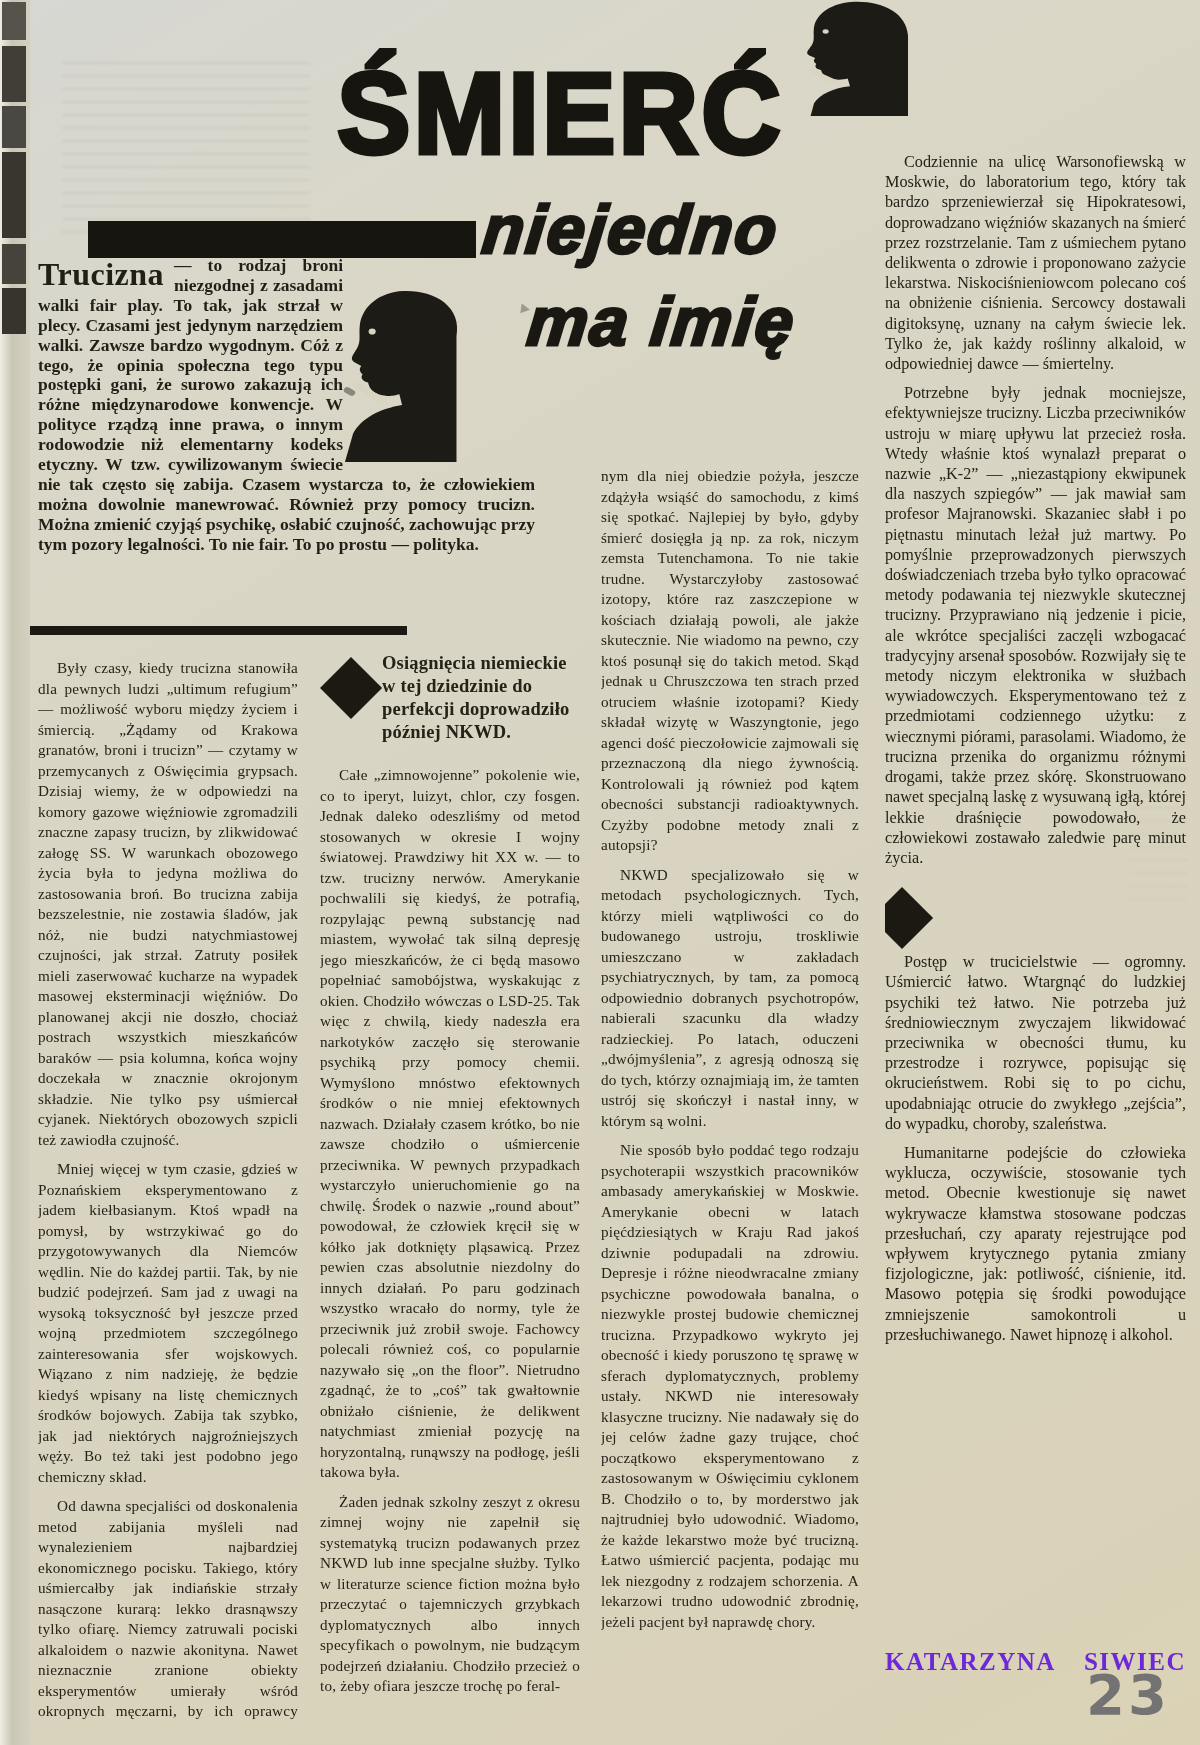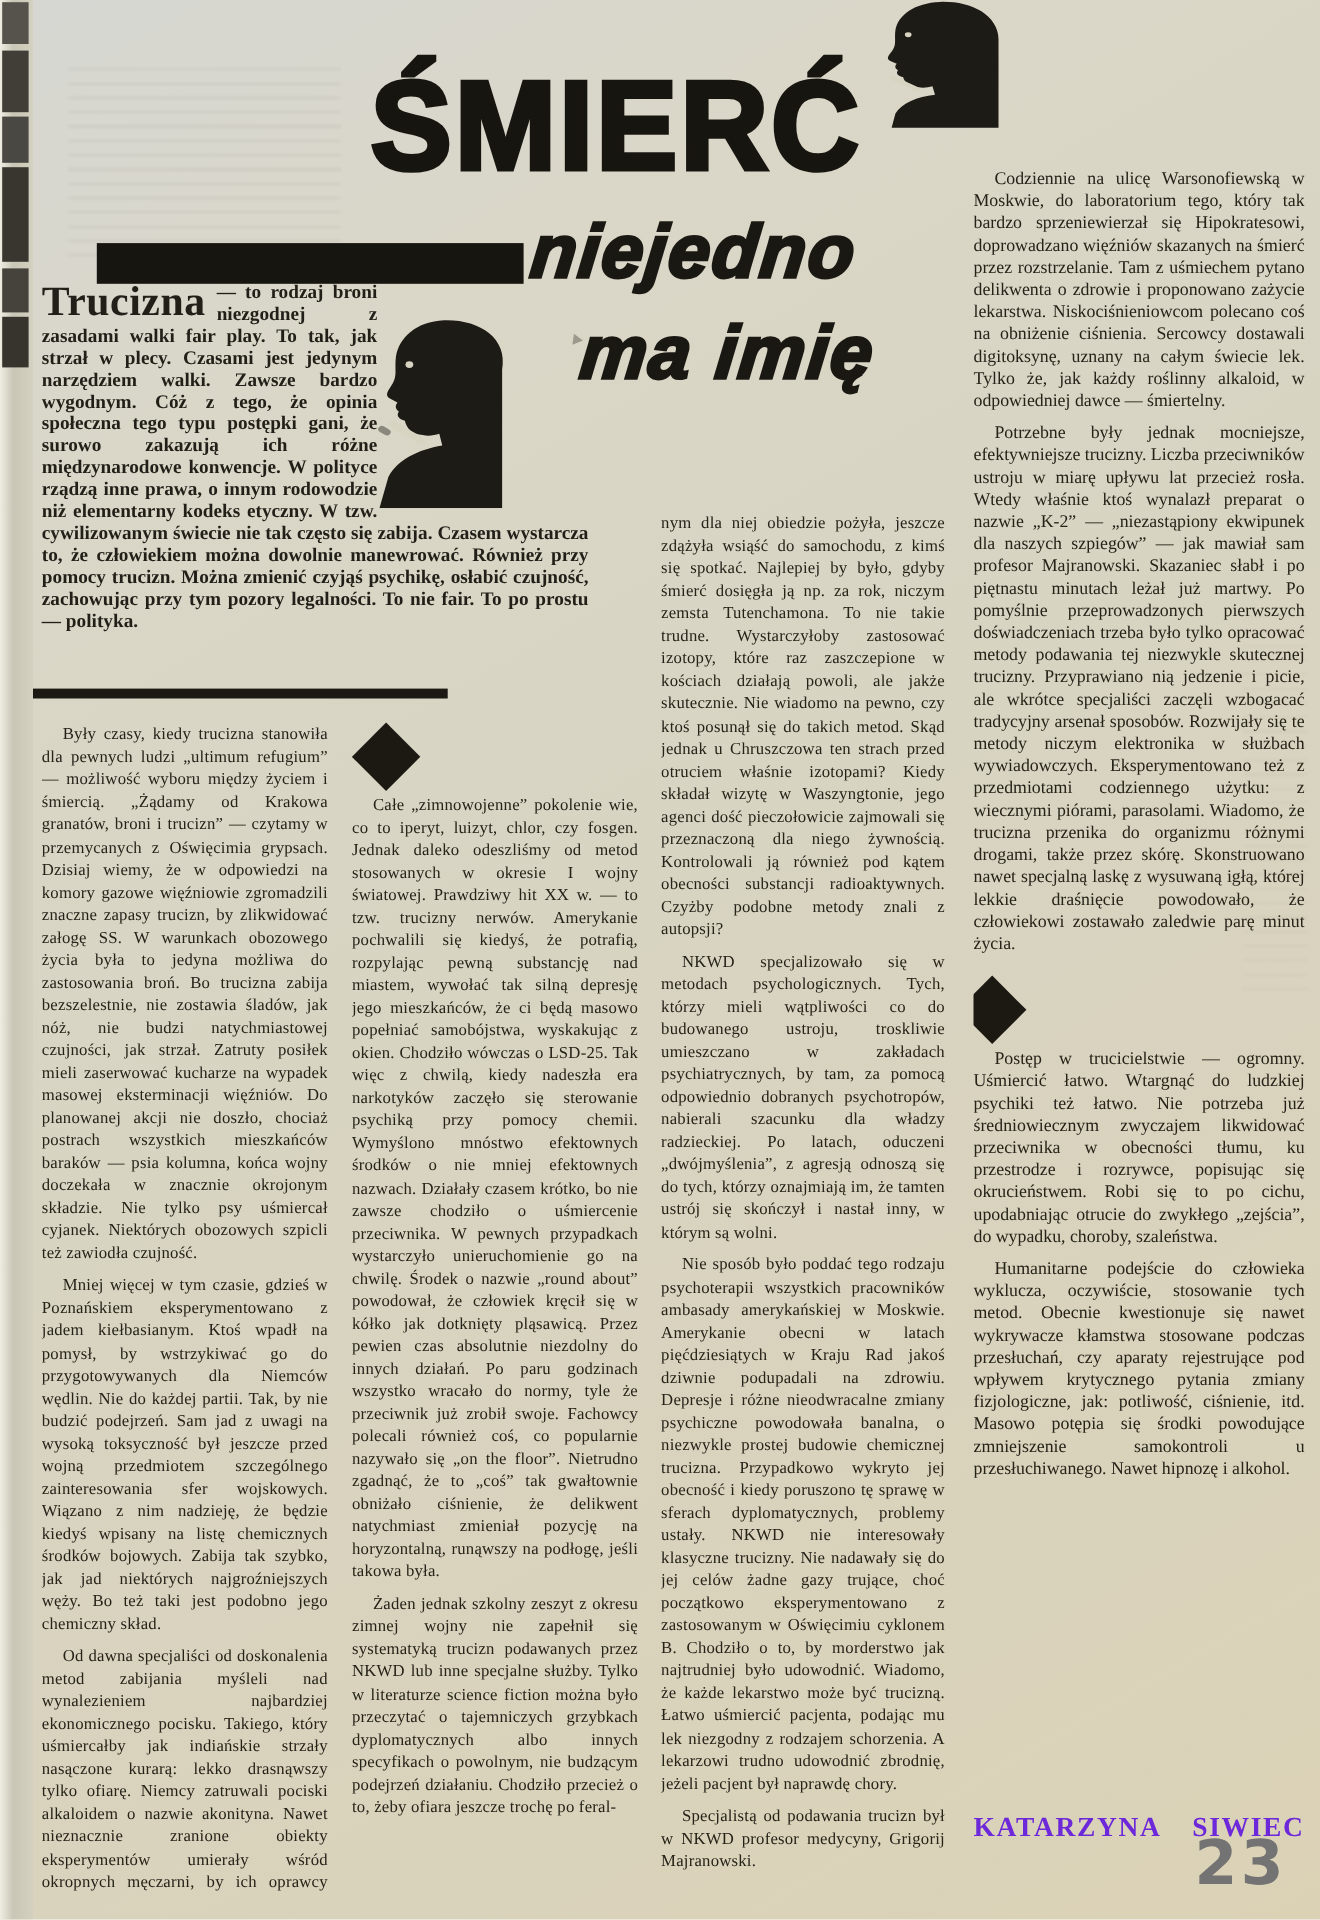--- a/index.html
+++ b/index.html
@@ -24,21 +24,21 @@
             letter-spacing:2px;transform:skewX(-6deg);white-space:nowrap;}
   .sub1{left:483px;top:190px;}
   .sub2{left:528px;top:282px;}
   .bar1{position:absolute;left:88px;top:221px;width:388px;height:37px;background:#17150f;}
   .bar2{position:absolute;left:30px;top:626px;width:377px;height:9px;background:#1b1913;}
   .sil{position:absolute;overflow:hidden;}
   .sil svg{display:block;width:100%;height:100%;}
   
   .intro{position:absolute;left:38px;top:256px;width:497px;font-weight:bold;
          font-size:17.5px;line-height:19.9px;text-align:justify;color:#221f18;}
-  .intro .lead{float:left;font-size:38px;line-height:30px;margin:3px 10px 4px 0;
+  .intro .lead{float:left;font-size:32px;line-height:30px;margin:3px 10px 4px 0;
                letter-spacing:.5px;}
   .intro .spacer{float:right;width:192px;height:200px;}
   .artifact{position:absolute;left:521px;top:304px;width:0;height:0;
             border-left:9px solid #8d8a7d;border-top:5px solid transparent;
             border-bottom:5px solid transparent;opacity:.8;transform:rotate(8deg);}
   
   .col{position:absolute;text-align:justify;color:#252218;overflow:hidden;}
   .col p{margin:0 0 9px 0;text-indent:19px;}
   .col p.noindent{text-indent:0;}
   .c123{font-size:15.2px;line-height:20.5px;letter-spacing:.2px;}
@@ -111,30 +111,30 @@
     <p>Były czasy, kiedy trucizna stanowiła dla pewnych ludzi „ultimum refugium” — możliwość wyboru między życiem i śmiercią. „Żądamy od Krakowa granatów, broni i trucizn” — czytamy w przemycanych z Oświęcimia grypsach. Dzisiaj wiemy, że w odpowiedzi na komory gazowe więźniowie zgromadzili znaczne zapasy trucizn, by zlikwidować załogę SS. W warunkach obozowego życia była to jedyna możliwa do zastosowania broń. Bo trucizna zabija bezszelestnie, nie zostawia śladów, jak nóż, nie budzi natychmiastowej czujności, jak strzał. Zatruty posiłek mieli zaserwować kucharze na wypadek masowej eksterminacji więźniów. Do planowanej akcji nie doszło, chociaż postrach wszystkich mieszkańców baraków — psia kolumna, końca wojny doczekała w znacznie okrojonym składzie. Nie tylko psy uśmiercał cyjanek. Niektórych obozowych szpicli też zawiodła czujność.</p>
     <p>Mniej więcej w tym czasie, gdzieś w Poznańskiem eksperymentowano z jadem kiełbasianym. Ktoś wpadł na pomysł, by wstrzykiwać go do przygotowywanych dla Niemców wędlin. Nie do każdej partii. Tak, by nie budzić podejrzeń. Sam jad z uwagi na wysoką toksyczność był jeszcze przed wojną przedmiotem szczególnego zainteresowania sfer wojskowych. Wiązano z nim nadzieję, że będzie kiedyś wpisany na listę chemicznych środków bojowych. Zabija tak szybko, jak jad niektórych najgroźniejszych węży. Bo też taki jest podobno jego chemiczny skład.</p>
     <p>Od dawna specjaliści od doskonalenia metod zabijania myśleli nad wynalezieniem najbardziej ekonomicznego pocisku. Takiego, który uśmiercałby jak indiańskie strzały nasączone kurarą: lekko drasnąwszy tylko ofiarę. Niemcy zatruwali pociski alkaloidem o nazwie akonityna. Nawet nieznacznie zranione obiekty eksperymentów umierały wśród okropnych męczarni, by ich oprawcy mogli ze stoperem i ołówkiem w ręku notować swe „naukowe” spostrzeżenia.</p>
   </div>
 
   <div class="col c123 col2">
     <div class="hblock">
       <span class="dwrap">
           <span class="diamond"></span>
         </span>
+      <p class="htext">Osiągnięcia niemieckie w tej dziedzinie do perfekcji doprowadziło później NKWD.</p>
     </div>
     <p>Całe „zimnowojenne” pokolenie wie, co to iperyt, luizyt, chlor, czy fosgen. Jednak daleko odeszliśmy od metod stosowanych w okresie I wojny światowej. Prawdziwy hit XX w. — to tzw. trucizny nerwów. Amerykanie pochwalili się kiedyś, że potrafią, rozpylając pewną substancję nad miastem, wywołać tak silną depresję jego mieszkańców, że ci będą masowo popełniać samobójstwa, wyskakując z okien. Chodziło wówczas o LSD-25. Tak więc z chwilą, kiedy nadeszła era narkotyków zaczęło się sterowanie psychiką przy pomocy chemii. Wymyślono mnóstwo efektownych środków o nie mniej efektownych nazwach. Działały czasem krótko, bo nie zawsze chodziło o uśmiercenie przeciwnika. W pewnych przypadkach wystarczyło unieruchomienie go na chwilę. Środek o nazwie „round about” powodował, że człowiek kręcił się w kółko jak dotknięty pląsawicą. Przez pewien czas absolutnie niezdolny do innych działań. Po paru godzinach wszystko wracało do normy, tyle że przeciwnik już zrobił swoje. Fachowcy polecali również coś, co popularnie nazywało się „on the floor”. Nietrudno zgadnąć, że to „coś” tak gwałtownie obniżało ciśnienie, że delikwent natychmiast zmieniał pozycję na horyzontalną, runąwszy na podłogę, jeśli takowa była.</p>
     <p>Żaden jednak szkolny zeszyt z okresu zimnej wojny nie zapełnił się systematyką trucizn podawanych przez NKWD lub inne specjalne służby. Tylko w literaturze science fiction można było przeczytać o tajemniczych grzybkach dyplomatycznych albo innych specyfikach o powolnym, nie budzącym podejrzeń działaniu. Chodziło przecież o to, żeby ofiara jeszcze trochę po feral-</p>
   </div>
 
   <div class="col c123 col3">
     <p class="noindent">nym dla niej obiedzie pożyła, jeszcze zdążyła wsiąść do samochodu, z kimś się spotkać. Najlepiej by było, gdyby śmierć dosięgła ją np. za rok, niczym zemsta Tutenchamona. To nie takie trudne. Wystarczyłoby zastosować izotopy, które raz zaszczepione w kościach działają powoli, ale jakże skutecznie. Nie wiadomo na pewno, czy ktoś posunął się do takich metod. Skąd jednak u Chruszczowa ten strach przed otruciem właśnie izotopami? Kiedy składał wizytę w Waszyngtonie, jego agenci dość pieczołowicie zajmowali się przeznaczoną dla niego żywnością. Kontrolowali ją również pod kątem obecności substancji radioaktywnych. Czyżby podobne metody znali z autopsji?</p>
     <p>NKWD specjalizowało się w metodach psychologicznych. Tych, którzy mieli wątpliwości co do budowanego ustroju, troskliwie umieszczano w zakładach psychiatrycznych, by tam, za pomocą odpowiednio dobranych psychotropów, nabierali szacunku dla władzy radzieckiej. Po latach, oduczeni „dwójmyślenia”, z agresją odnoszą się do tych, którzy oznajmiają im, że tamten ustrój się skończył i nastał inny, w którym są wolni.</p>
     <p>Nie sposób było poddać tego rodzaju psychoterapii wszystkich pracowników ambasady amerykańskiej w Moskwie. Amerykanie obecni w latach pięćdziesiątych w Kraju Rad jakoś dziwnie podupadali na zdrowiu. Depresje i różne nieodwracalne zmiany psychiczne powodowała banalna, o niezwykle prostej budowie chemicznej trucizna. Przypadkowo wykryto jej obecność i kiedy poruszono tę sprawę w sferach dyplomatycznych, problemy ustały. NKWD nie interesowały klasyczne trucizny. Nie nadawały się do jej celów żadne gazy trujące, choć początkowo eksperymentowano z zastosowanym w Oświęcimiu cyklonem B. Chodziło o to, by morderstwo jak najtrudniej było udowodnić. Wiadomo, że każde lekarstwo może być trucizną. Łatwo uśmiercić pacjenta, podając mu lek niezgodny z rodzajem schorzenia. A lekarzowi trudno udowodnić zbrodnię, jeżeli pacjent był naprawdę chory.</p>
-    <p>Specjalistą od podawania trucizn był w NKWD profesor medycyny, Grigorij Majranowski.</p>
   </div>
 
   <div class="col col4">
     <p>Codziennie na ulicę Warsonofiewską w Moskwie, do laboratorium tego, który tak bardzo sprzeniewierzał się Hipokratesowi, doprowadzano więźniów skazanych na śmierć przez rozstrzelanie. Tam z uśmiechem pytano delikwenta o zdrowie i proponowano zażycie lekarstwa. Niskociśnieniowcom polecano coś na obniżenie ciśnienia. Sercowcy dostawali digitoksynę, uznany na całym świecie lek. Tylko że, jak każdy roślinny alkaloid, w odpowiedniej dawce — śmiertelny.</p>
     <p>Potrzebne były jednak mocniejsze, efektywniejsze trucizny. Liczba przeciwników ustroju w miarę upływu lat przecież rosła. Wtedy właśnie ktoś wynalazł preparat o nazwie „K-2” — „niezastąpiony ekwipunek dla naszych szpiegów” — jak mawiał sam profesor Majranowski. Skazaniec słabł i po piętnastu minutach leżał już martwy. Po pomyślnie przeprowadzonych pierwszych doświadczeniach trzeba było tylko opracować metody podawania tej niezwykle skutecznej trucizny. Przyprawiano nią jedzenie i picie, ale wkrótce specjaliści zaczęli wzbogacać tradycyjny arsenał sposobów. Rozwijały się te metody niczym elektronika w służbach wywiadowczych. Eksperymentowano też z przedmiotami codziennego użytku: z wiecznymi piórami, parasolami. Wiadomo, że trucizna przenika do organizmu różnymi drogami, także przez skórę. Skonstruowano nawet specjalną laskę z wysuwaną igłą, której lekkie draśnięcie powodowało, że człowiekowi zostawało zaledwie parę minut życia.</p>
     <div class="hblock">
       <span class="dwrap">
           <span class="diamond"></span>
         </span>
     </div>

